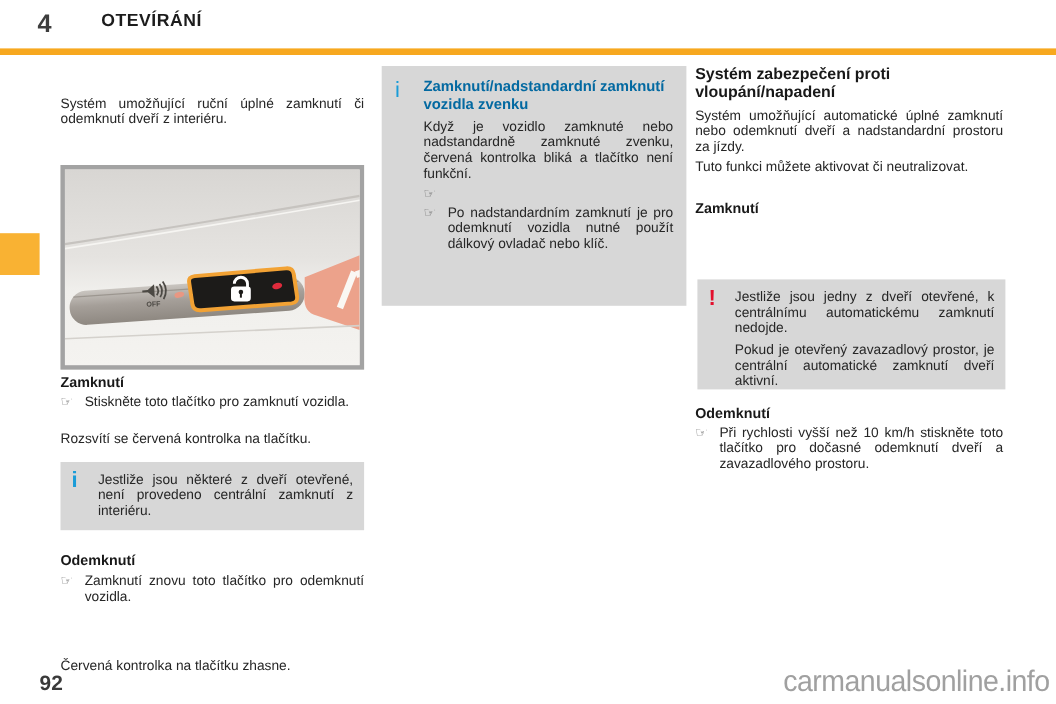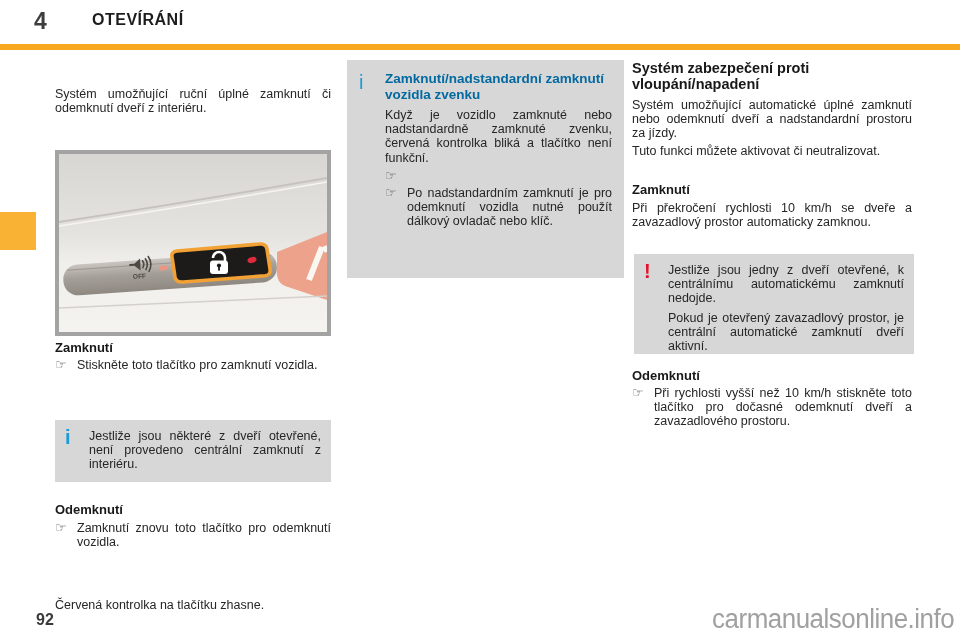--- a/index.html
+++ b/index.html
@@ -37,21 +37,21 @@
   
   .mid-box{left:347px;top:60px;width:277px;height:218px;padding:11px 12px;box-sizing:border-box;}
   .mid-box .title-row{display:flex;margin-bottom:5px;}
   .mid-box .title-row .badge{width:26px;flex:0 0 26px;}
   .mid-box .title{font-size:13.5px;font-weight:bold;line-height:16px;color:#0369a1;}
   .mid-box .content{margin-left:26px;}
   .mid-box .content .body{margin-bottom:4px;}
   
   .photo{left:55px;top:150px;width:276px;height:186px;border:4px solid #a3a3a3;box-sizing:border-box;background:#e8e6e3;}
   
-  .page-num{left:36px;top:611px;font-size:16px;font-weight:bold;color:#3a3a3a;}
+  .page-num{left:36px;top:611px;font-size:19px;font-weight:bold;color:#3a3a3a;}
   .watermark{right:6px;top:604px;font-size:27px;color:#a0a0a0;letter-spacing:-0.5px;transform:scaleX(.96);transform-origin:right;}
 </style>
 </head>
 <body>
 
 <div class="abs chapter-num">4</div>
 <div class="abs chapter-title">OTEVÍRÁNÍ</div>
 <div class="abs header-rule"></div>
 <div class="abs chapter-tab"></div>
 
@@ -108,20 +108,21 @@
       </g>
       <path d="M0,154 Q134,148 268,142" stroke="#d4d1cc" stroke-width="1.5" fill="none"></path>
     </svg>
   </div>
 
   <div class="abs sub" style="left:0;top:278px;">Zamknutí</div>
   <div class="abs bullet" style="left:0;top:296px;width:276px;">
     <span class="hand">☞</span>
     <p class="body">Stiskněte toto tlačítko pro zamknutí vozidla.</p>
   </div>
+  <div class="abs body" style="left:0;top:330px;width:276px;">Rozsvítí se červená kontrolka na tlačítku.</div>
 
   <div class="abs graybox note-box" style="left:0;top:358px;width:276px;height:62px;">
     <span class="badge badge-info">i</span>
     <div class="txt">
       <p class="body">Jestliže jsou některé z dveří otevřené, není provedeno centrální zamknutí z interiéru.</p>
     </div>
   </div>
 
   <div class="abs sub" style="left:0;top:440px;">Odemknutí</div>
   <div class="abs bullet" style="left:0;top:459px;width:276px;">
@@ -147,21 +148,20 @@
     </div>
   </div>
 </div>
 
 <div class="abs col3" style="height:560px;">
   <div class="abs h1" style="left:0;top:0;width:262px;">Systém zabezpečení proti vloupání/napadení</div>
   <div class="abs body" style="left:0;top:38px;width:280px;">Systém umožňující automatické úplné zamknutí nebo odemknutí dveří a nadstandardní prostoru za jízdy.</div>
   <div class="abs body" style="left:0;top:84px;width:280px;">Tuto funkci můžete aktivovat či neutralizovat.</div>
 
   <div class="abs sub" style="left:0;top:122px;">Zamknutí</div>
-  <div class="abs body" style="left:0;top:141px;width:280px;">Při překročení rychlosti 10 km/h se dveře a zavazadlový prostor automaticky zamknou.</div>
 
   <div class="abs graybox note-box" style="left:2px;top:194px;width:280px;height:100px;">
     <span class="badge badge-warn">!</span>
     <div class="txt">
       <p class="body">Jestliže jsou jedny z dveří otevřené, k centrálnímu automatickému zamknutí nedojde.</p>
       <p class="body">Pokud je otevřený zavazadlový prostor, je centrální automatické zamknutí dveří aktivní.</p>
     </div>
   </div>
 
   <div class="abs sub" style="left:0;top:308px;">Odemknutí</div>

